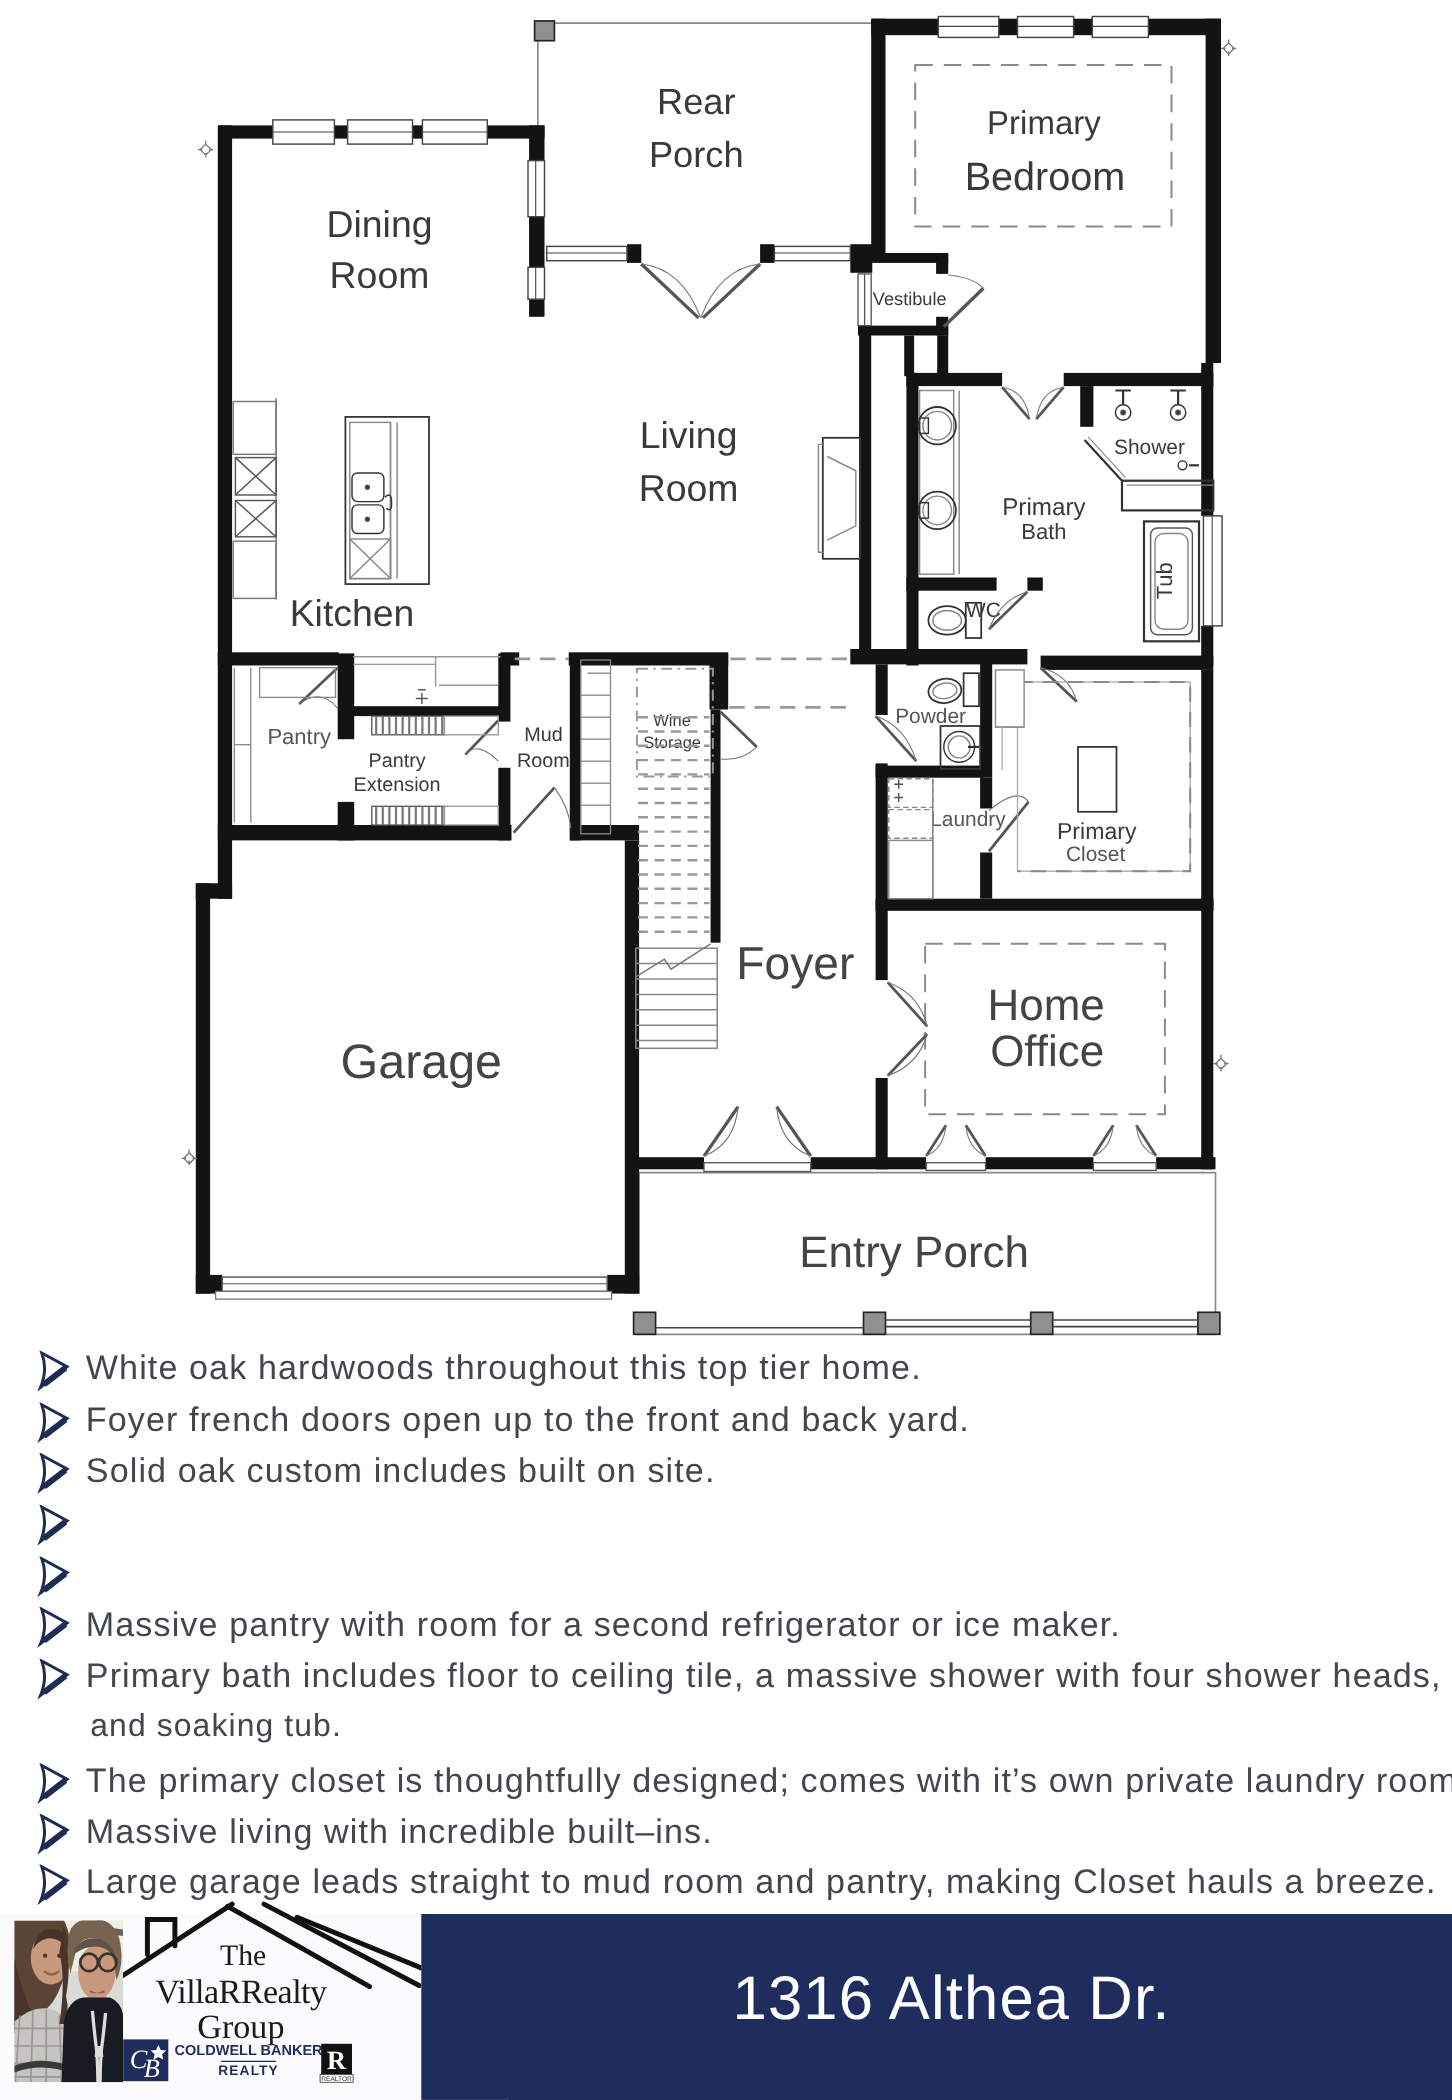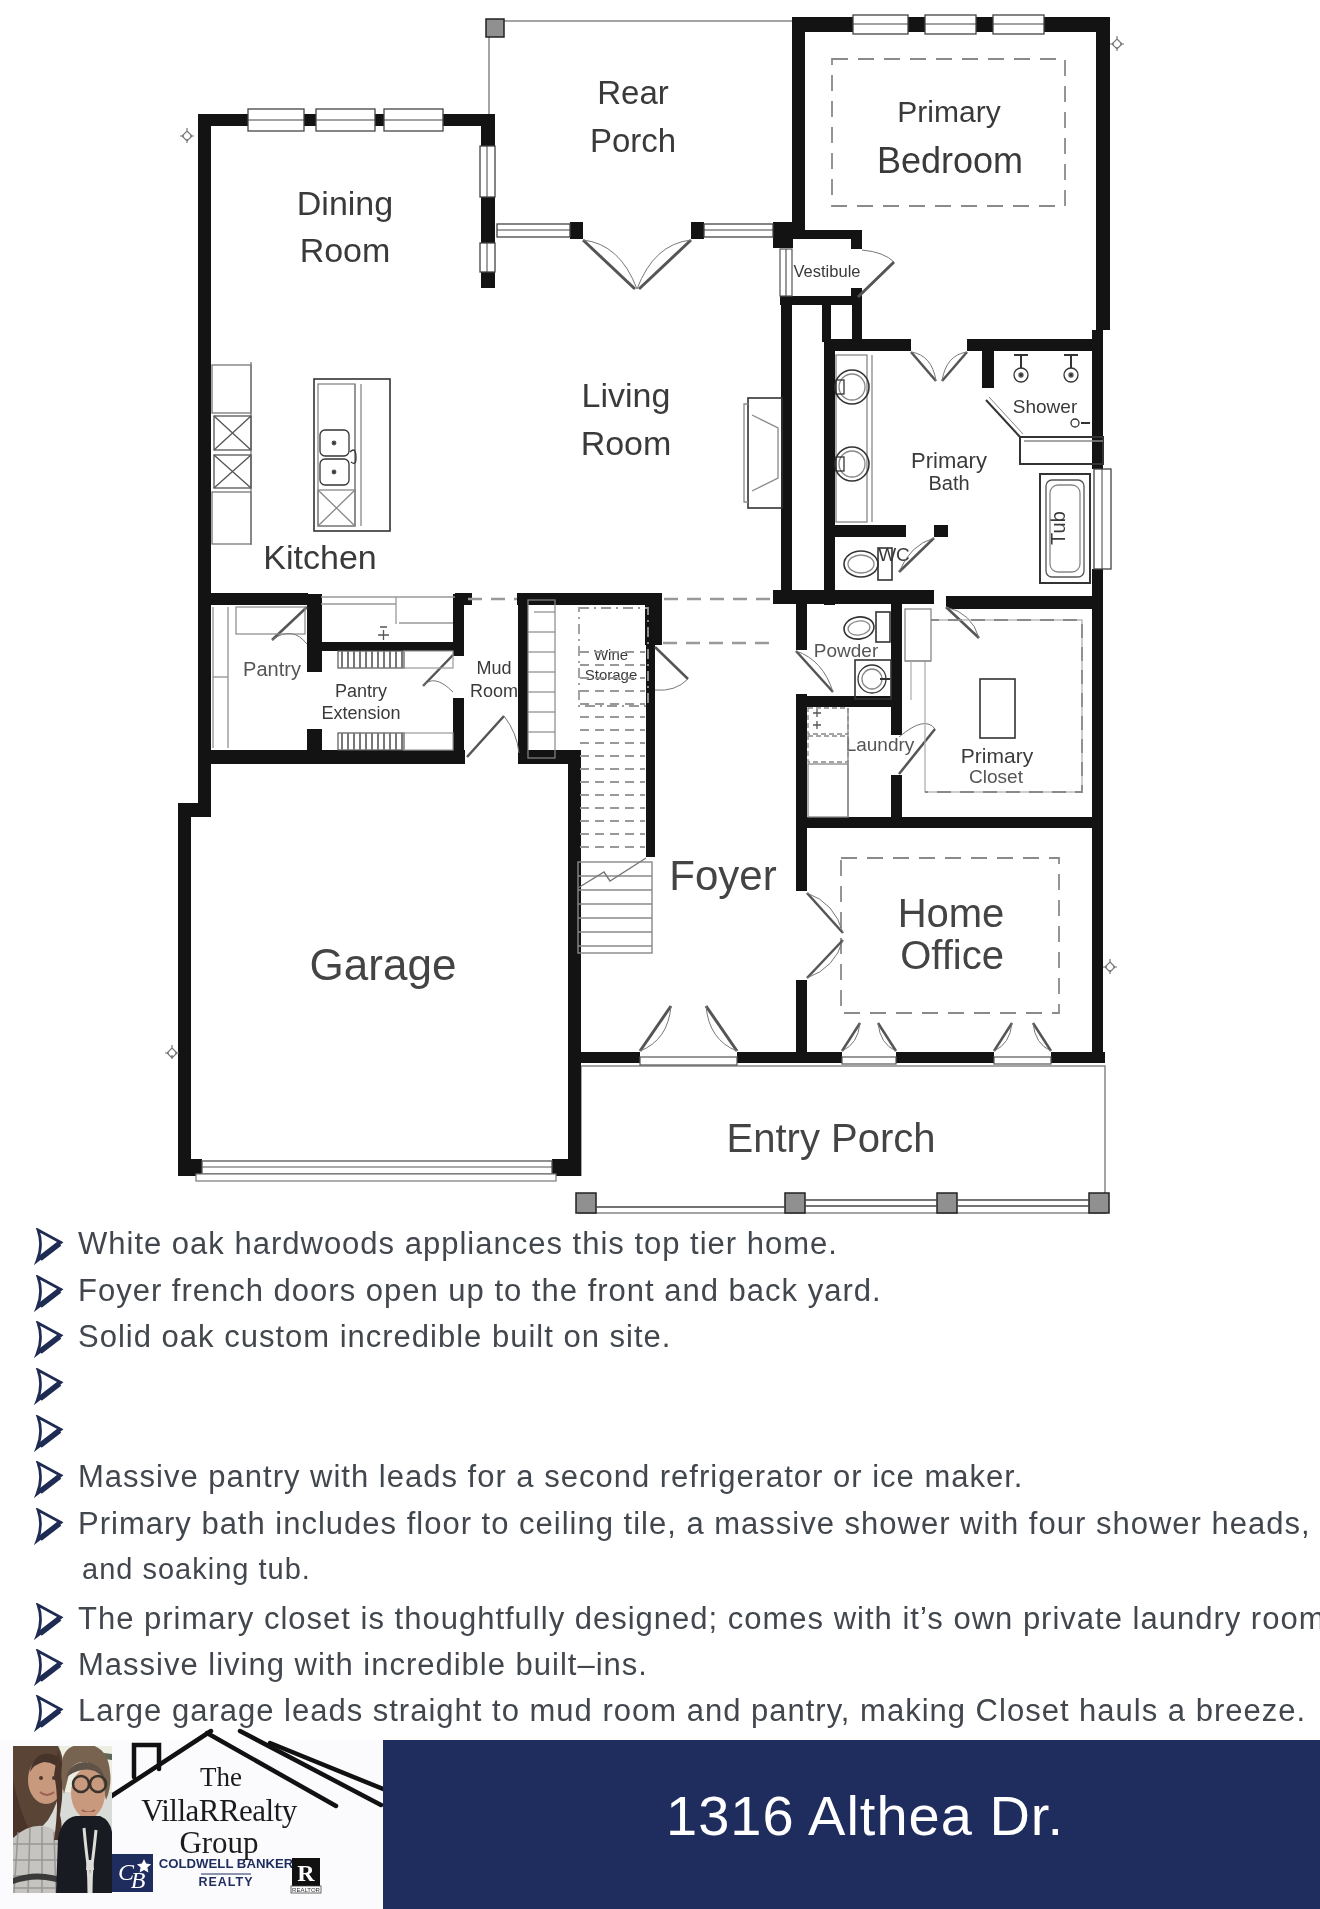--- a/index.html
+++ b/index.html
@@ -405,54 +405,54 @@
   <path d="M1110,962 l5,5 l-5,5 l-5,-5 z M1110,959 v4 M1110,970 v4 M1103,967 h4 M1113,967 h4"></path>
   <path d="M172,1048 l5,5 l-5,5 l-5,-5 z M172,1045 v4 M172,1055 v4 M165,1053 h4 M175,1053 h4"></path>
 </g>
 </svg>
 <div id="bullets">
 <div class="blt" style="top:1226px">
       <svg width="37" height="37" viewBox="0 0 37 37">
         <path d="M8,2 L31,14.5 L7,33 Q13.5,17 8,2 Z" fill="#fff" stroke="#1e2b52" stroke-width="2.7" stroke-linejoin="miter"></path>
         <path d="M29.5,15.5 L10,30.5" stroke="#1e2b52" stroke-width="5.5" fill="none"></path>
       </svg>
-      <span>White oak hardwoods appliances this top tier home.</span>
+      <span>White oak hardwoods throughout this top tier home.</span>
     </div>
 <div class="blt" style="top:1273px">
       <svg width="37" height="37" viewBox="0 0 37 37">
         <path d="M8,2 L31,14.5 L7,33 Q13.5,17 8,2 Z" fill="#fff" stroke="#1e2b52" stroke-width="2.7"></path>
         <path d="M29.5,15.5 L10,30.5" stroke="#1e2b52" stroke-width="5.5" fill="none"></path>
       </svg>
       <span>Foyer french doors open up to the front and back yard.</span>
     </div>
 <div class="blt" style="top:1319px">
       <svg width="37" height="37" viewBox="0 0 37 37">
         <path d="M8,2 L31,14.5 L7,33 Q13.5,17 8,2 Z" fill="#fff" stroke="#1e2b52" stroke-width="2.7"></path>
         <path d="M29.5,15.5 L10,30.5" stroke="#1e2b52" stroke-width="5.5" fill="none"></path>
       </svg>
-      <span>Solid oak custom incredible built on site.</span>
+      <span>Solid oak custom includes built on site.</span>
     </div>
 <div class="blt" style="top:1366px">
       <svg width="37" height="37" viewBox="0 0 37 37">
         <path d="M8,2 L31,14.5 L7,33 Q13.5,17 8,2 Z" fill="#fff" stroke="#1e2b52" stroke-width="2.7"></path>
         <path d="M29.5,15.5 L10,30.5" stroke="#1e2b52" stroke-width="5.5" fill="none"></path>
       </svg>
     </div>
 <div class="blt" style="top:1413px">
       <svg width="37" height="37" viewBox="0 0 37 37">
         <path d="M8,2 L31,14.5 L7,33 Q13.5,17 8,2 Z" fill="#fff" stroke="#1e2b52" stroke-width="2.7"></path>
         <path d="M29.5,15.5 L10,30.5" stroke="#1e2b52" stroke-width="5.5" fill="none"></path>
       </svg>
     </div>
 <div class="blt" style="top:1459px">
       <svg width="37" height="37" viewBox="0 0 37 37">
         <path d="M8,2 L31,14.5 L7,33 Q13.5,17 8,2 Z" fill="#fff" stroke="#1e2b52" stroke-width="2.7"></path>
         <path d="M29.5,15.5 L10,30.5" stroke="#1e2b52" stroke-width="5.5" fill="none"></path>
       </svg>
-      <span>Massive pantry with leads for a second refrigerator or ice maker.</span>
+      <span>Massive pantry with room for a second refrigerator or ice maker.</span>
     </div>
 <div class="blt" style="top:1506px">
       <svg width="37" height="37" viewBox="0 0 37 37">
         <path d="M8,2 L31,14.5 L7,33 Q13.5,17 8,2 Z" fill="#fff" stroke="#1e2b52" stroke-width="2.7"></path>
         <path d="M29.5,15.5 L10,30.5" stroke="#1e2b52" stroke-width="5.5" fill="none"></path>
       </svg>
       <span>Primary bath includes floor to ceiling tile, a massive shower with four shower heads,</span>
     </div>
 <div class="cont" style="top:1553px">and soaking tub.</div>
 <div class="blt" style="top:1601px">

